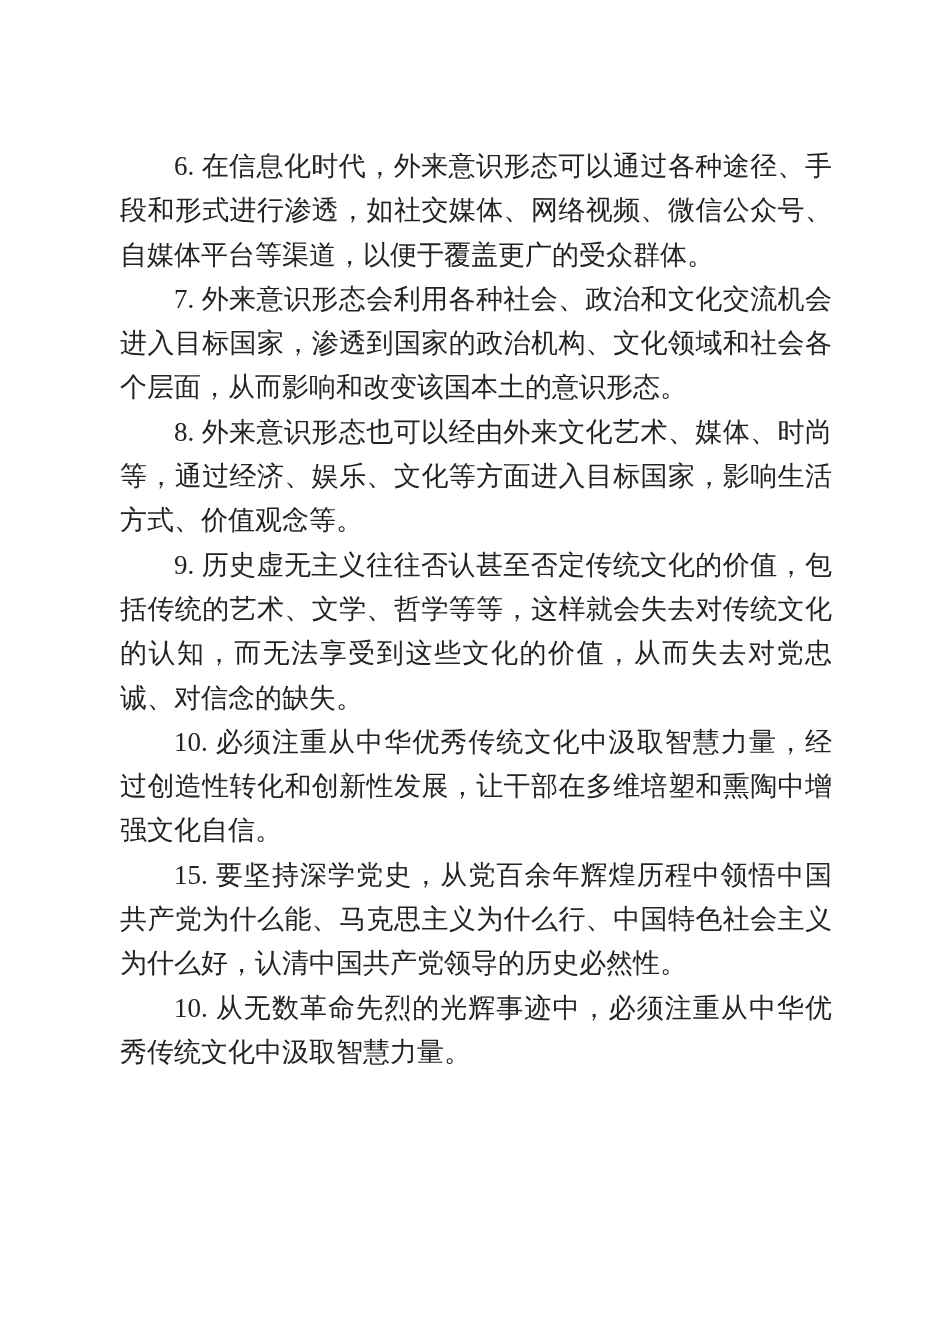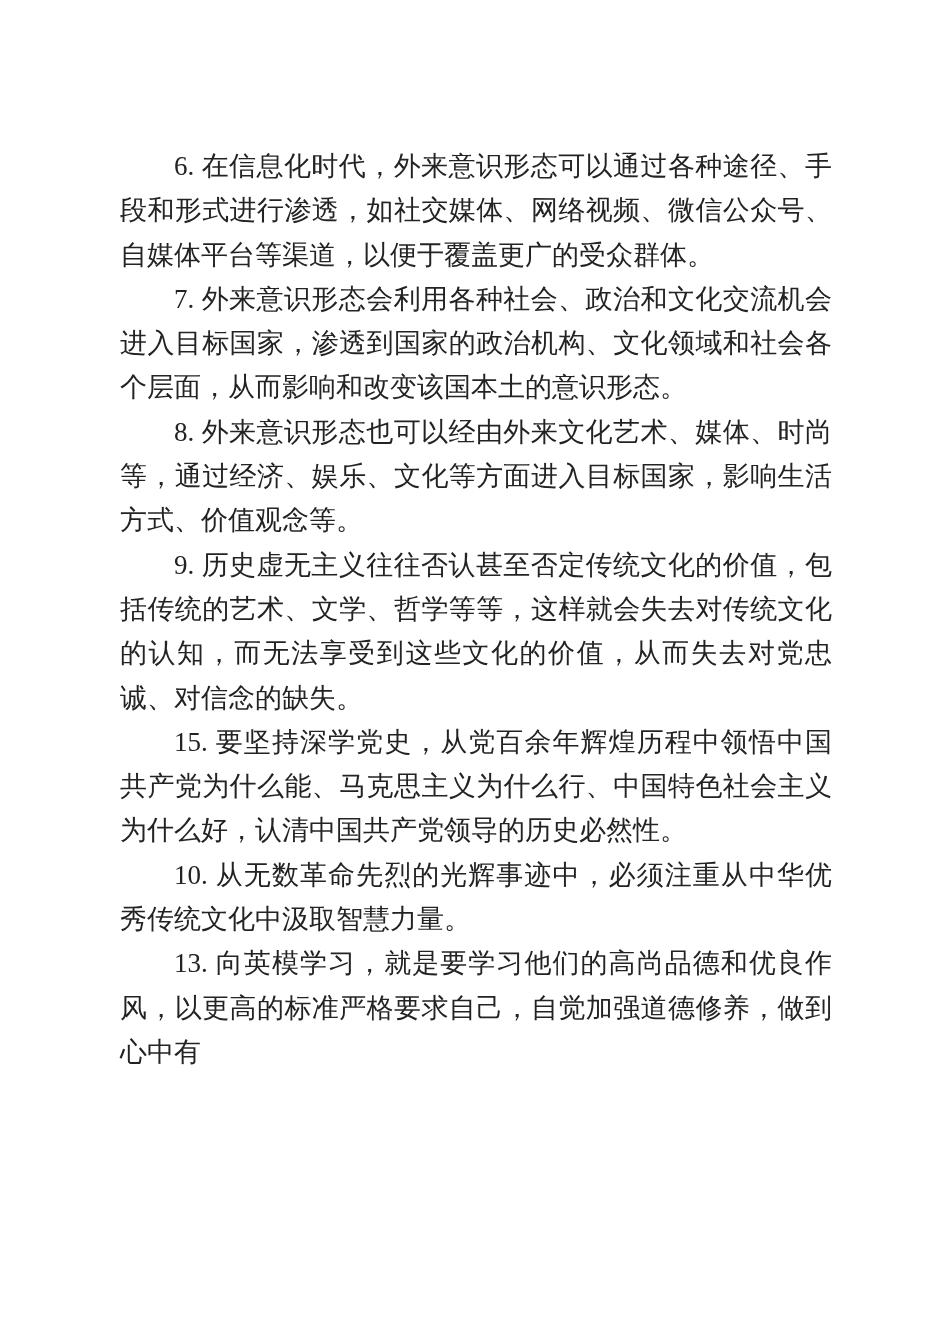--- a/index.html
+++ b/index.html
@@ -47,21 +47,21 @@
   <div class="doc-body">
 
     <p class="para"><span class="num">6.</span><span class="txt">在信息化时代，外来意识形态可以通过各种途径、手段和形式进行渗透，如社交媒体、网络视频、微信公众号、自媒体平台等渠道，以便于覆盖更广的受众群体。</span></p>
 
     <p class="para"><span class="num">7.</span><span class="txt">外来意识形态会利用各种社会、政治和文化交流机会进入目标国家，渗透到国家的政治机构、文化领域和社会各个层面，从而影响和改变该国本土的意识形态。</span></p>
 
     <p class="para"><span class="num">8.</span><span class="txt">外来意识形态也可以经由外来文化艺术、媒体、时尚等，通过经济、娱乐、文化等方面进入目标国家，影响生活方式、价值观念等。</span></p>
 
     <p class="para"><span class="num">9.</span><span class="txt">历史虚无主义往往否认甚至否定传统文化的价值，包括传统的艺术、文学、哲学等等，这样就会失去对传统文化的认知，而无法享受到这些文化的价值，从而失去对党忠诚、对信念的缺失。</span></p>
 
+    <p class="para"><span class="num">10.</span><span class="txt">必须注重从中华优秀传统文化中汲取智慧力量，经过创造性转化和创新性发展，让干部在多维培塑和熏陶中增强文化自信。</span></p>
 
     <p class="para"><span class="num">15.</span><span class="txt">要坚持深学党史，从党百余年辉煌历程中领悟中国共产党为什么能、马克思主义为什么行、中国特色社会主义为什么好，认清中国共产党领导的历史必然性。</span></p>
 
     <p class="para"><span class="num">10.</span><span class="txt">从无数革命先烈的光辉事迹中，必须注重从中华优秀传统文化中汲取智慧力量。</span></p>
 
-    <p class="para"><span class="num">13.</span><span class="txt">向英模学习，就是要学习他们的高尚品德和优良作风，以更高的标准严格要求自己，自觉加强道德修养，做到心中有</span></p>
 
   </div>
 </div>
 
 </body></html>

